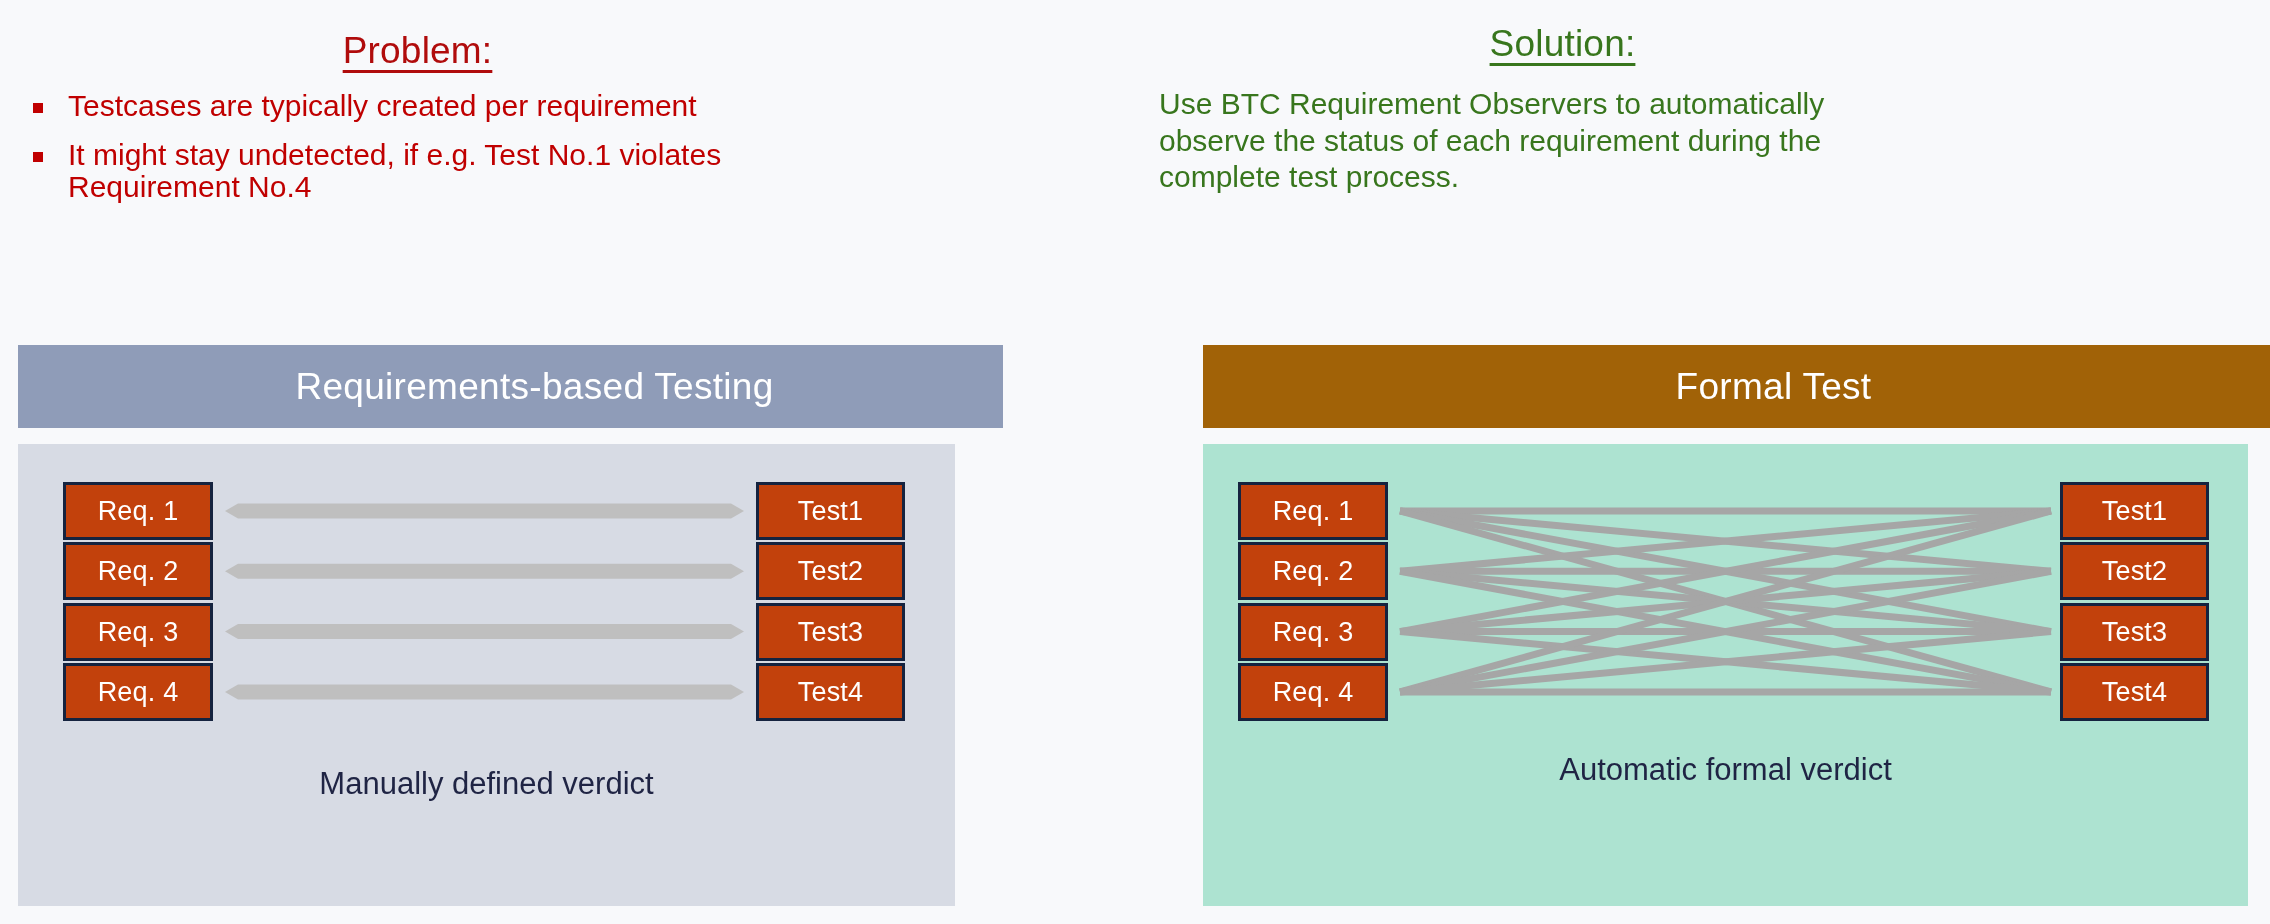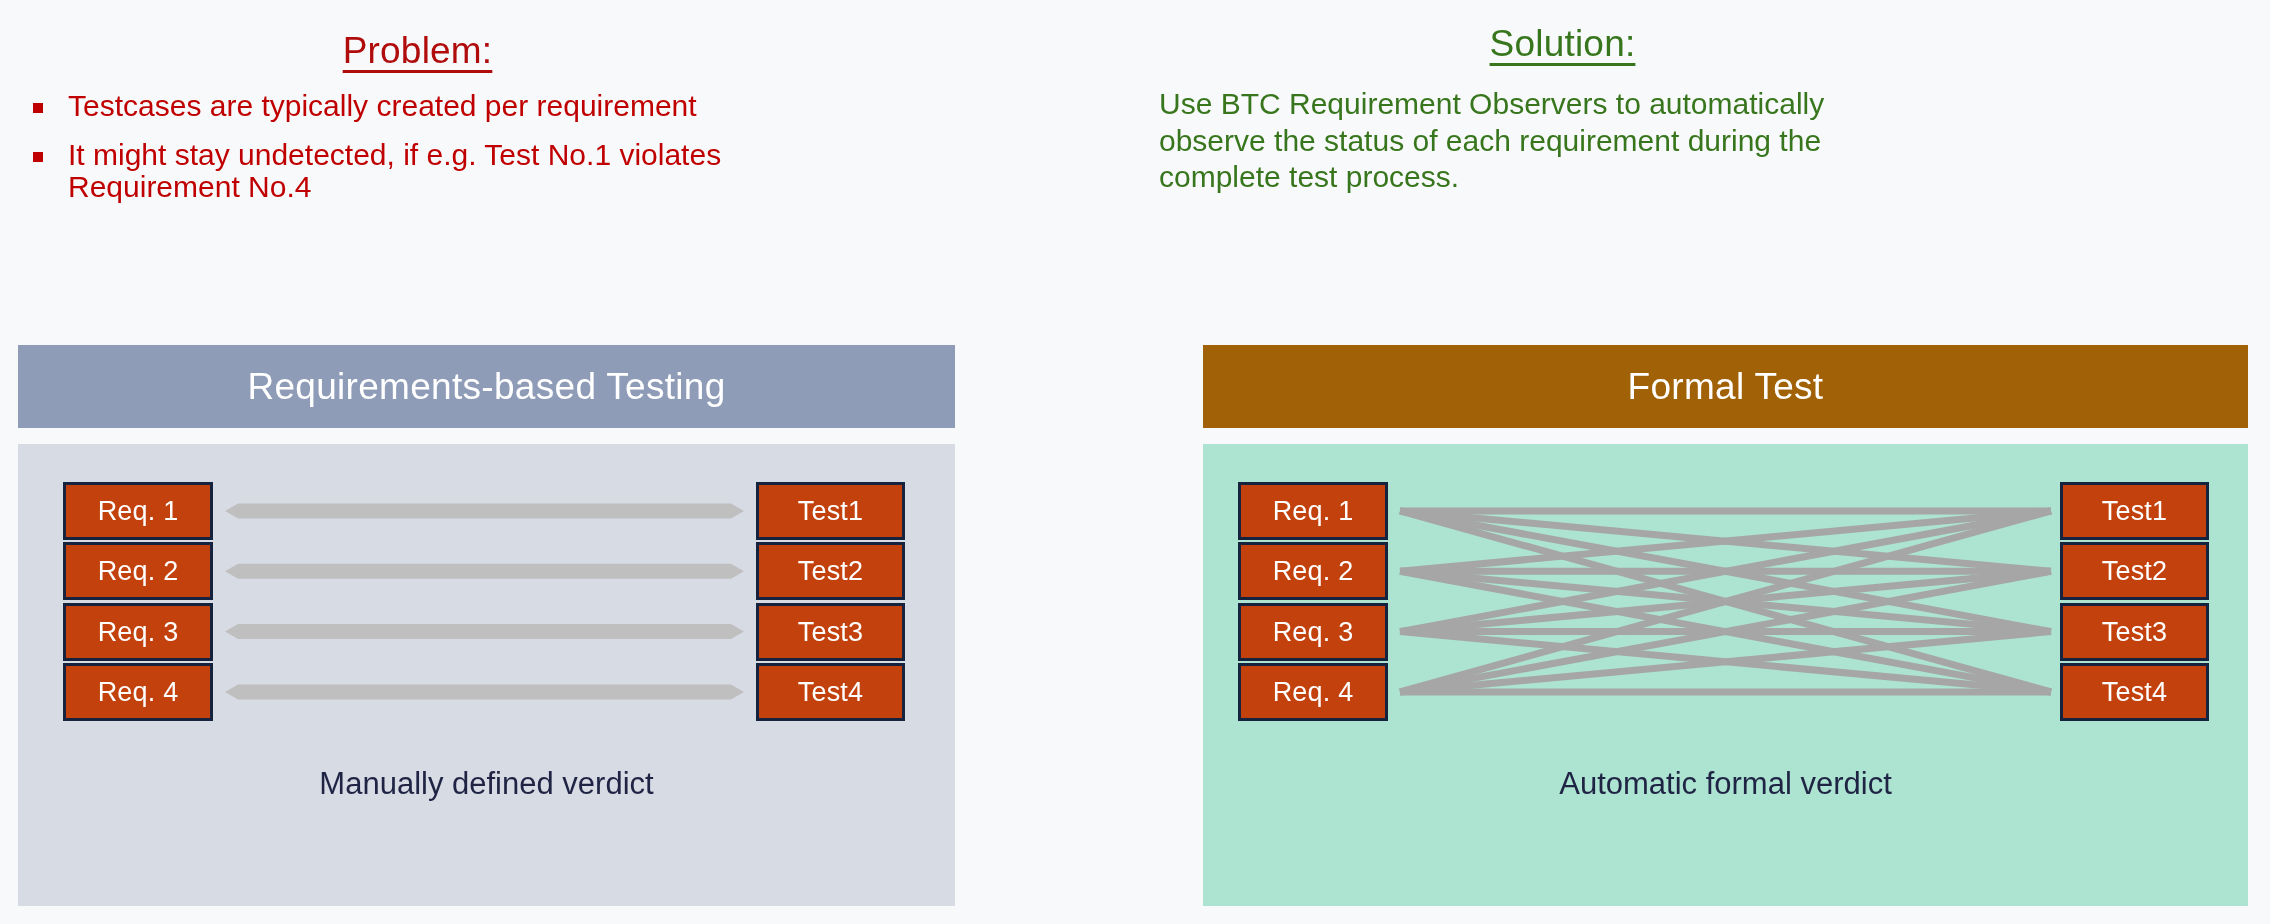--- a/index.html
+++ b/index.html
@@ -50,20 +50,21 @@
   }
 
   
   .panel-header{
     position:absolute;
     height:83px;
     display:flex;align-items:center;justify-content:center;
     color:#ffffff;
     font-size:37px;
     letter-spacing:.3px;
+    padding-left:48px;
   }
   .panel-body{position:absolute;}
 
   .hdr-left{left:18px;top:345px;width:937px;background:#8f9cb8;}
   .body-left{left:18px;top:444px;width:937px;height:462px;background:#d7dbe4;}
   .hdr-right{left:1203px;top:345px;width:1045px;background:#a16207;}
   .body-right{left:1203px;top:444px;width:1045px;height:462px;background:#ade3d1;}
 
   .node{
     position:absolute;
@@ -196,14 +197,14 @@
   <div class="node" style="left:857px; top:98px;  width:149px;">
       <span>Test2</span>
     </div>
   <div class="node" style="left:857px; top:159px; width:149px;">
       <span>Test3</span>
     </div>
   <div class="node" style="left:857px; top:219px; width:149px;">
       <span>Test4</span>
     </div>
 
-  <div class="caption" style="top:322px;text-align:center;">Automatic formal verdict</div>
+  <div class="caption" style="top:308px;text-align:center;">Automatic formal verdict</div>
 </div>
 
 </body></html>

